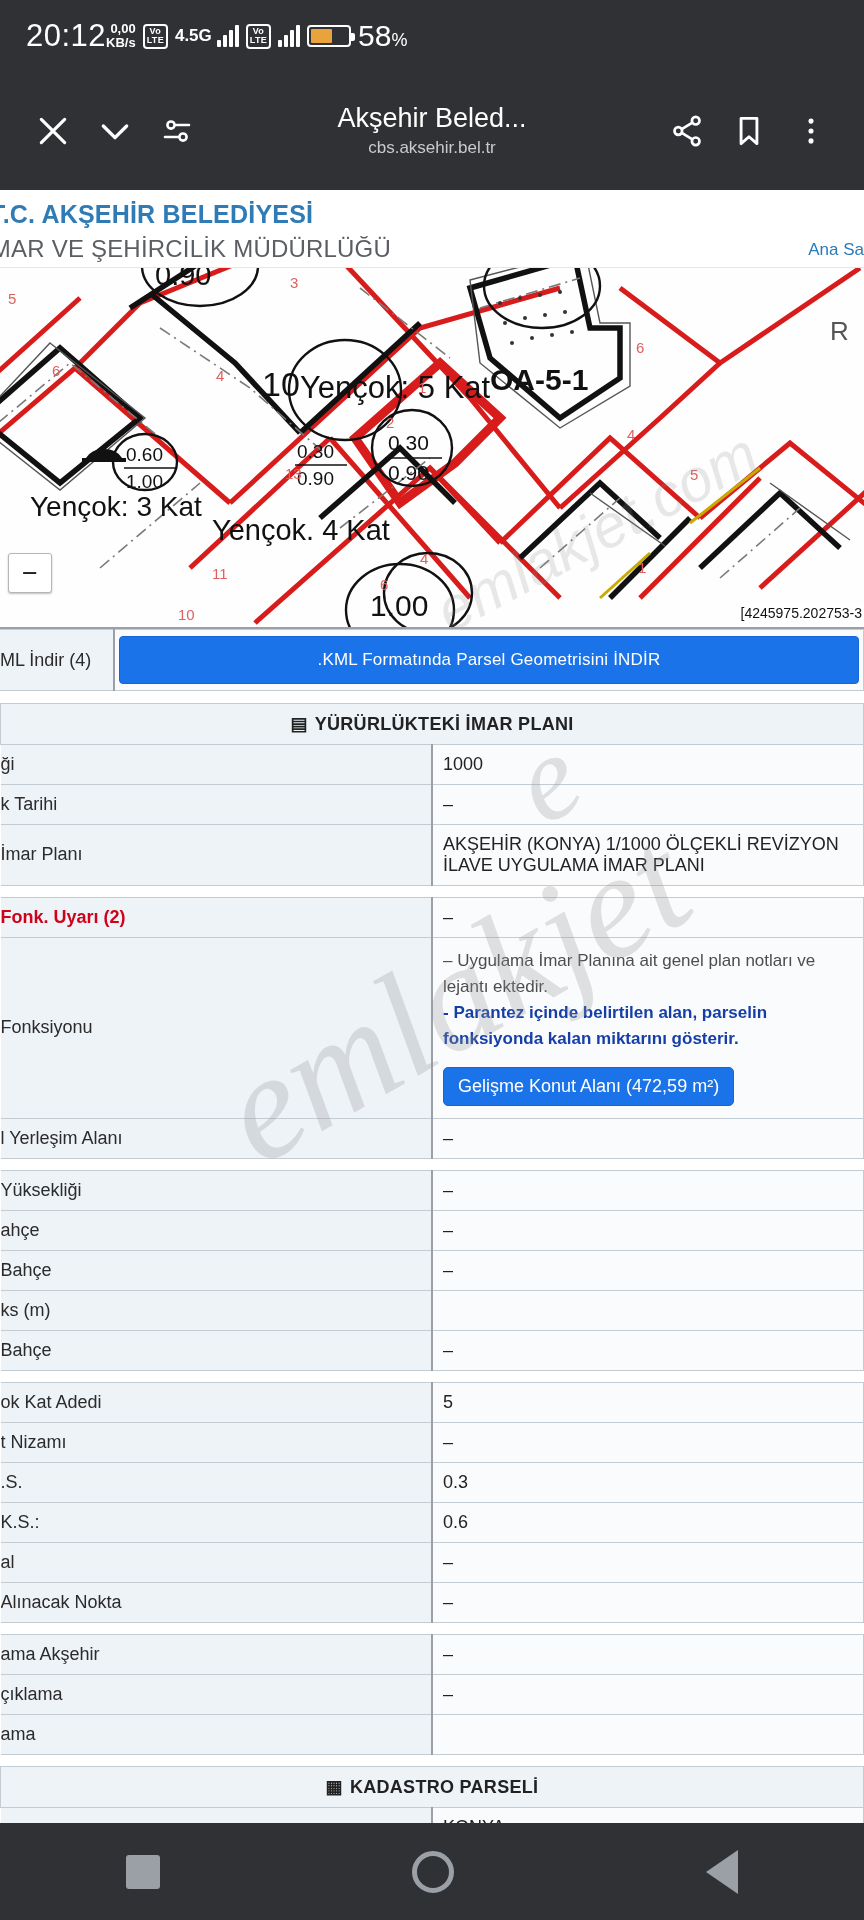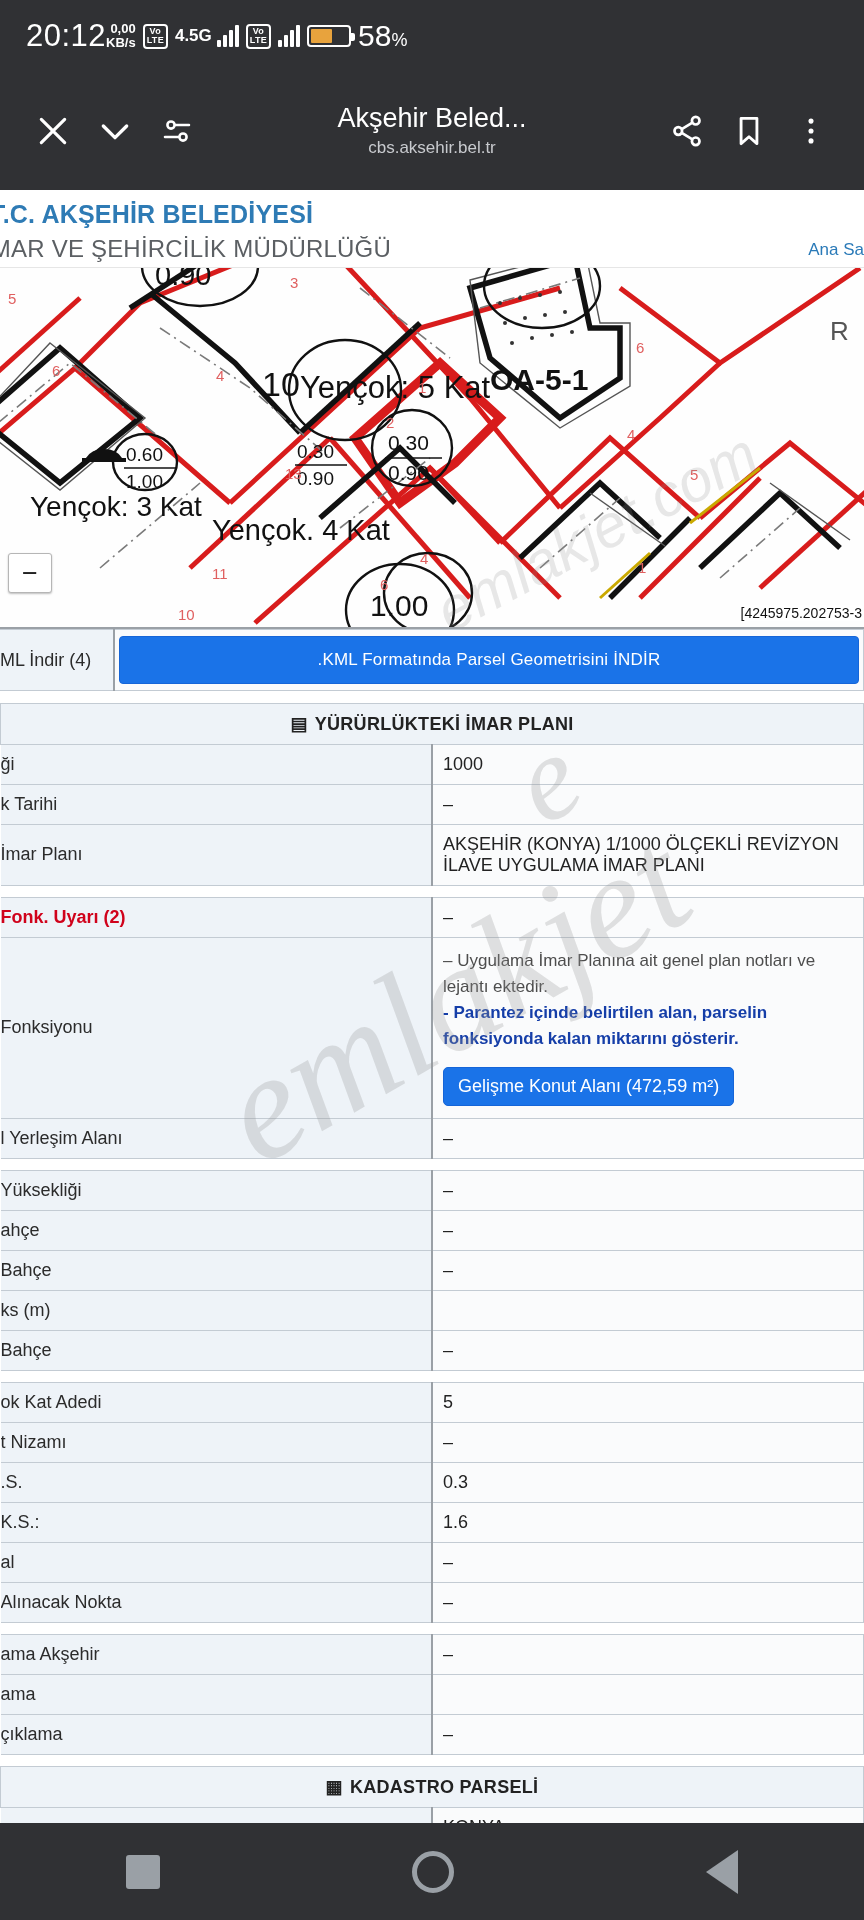--- a/index.html
+++ b/index.html
@@ -456,46 +456,46 @@
       <tr>
         <td class="lab"><span>t Nizamı</span></td>
         <td class="val">–</td>
       </tr>
       <tr>
         <td class="lab"><span>.S.</span></td>
         <td class="val">0.3</td>
       </tr>
       <tr>
         <td class="lab"><span>K.S.:</span></td>
-        <td class="val">1.6</td>
+        <td class="val">0.6</td>
       </tr>
       <tr>
         <td class="lab"><span>al</span></td>
         <td class="val">–</td>
       </tr>
       <tr>
         <td class="lab"><span>Alınacak Nokta</span></td>
         <td class="val">–</td>
       </tr>
 
       <tr class="spacer-row">
             <td colspan="2"></td>
           </tr>
 
       <tr>
         <td class="lab"><span>ama Akşehir</span></td>
         <td class="val">–</td>
       </tr>
       <tr>
+        <td class="lab"><span>çıklama</span></td>
+        <td class="val">–</td>
+      </tr>
+      <tr>
         <td class="lab"><span>ama</span></td>
         <td class="val"></td>
-      </tr>
-      <tr>
-        <td class="lab"><span>çıklama</span></td>
-        <td class="val">–</td>
       </tr>
 
       <tr class="spacer-row">
             <td colspan="2"></td>
           </tr>
 
       <tr>
         <td class="sect" colspan="2">
           <span class="gl">▦</span><span>KADASTRO PARSELİ</span>
         </td>

